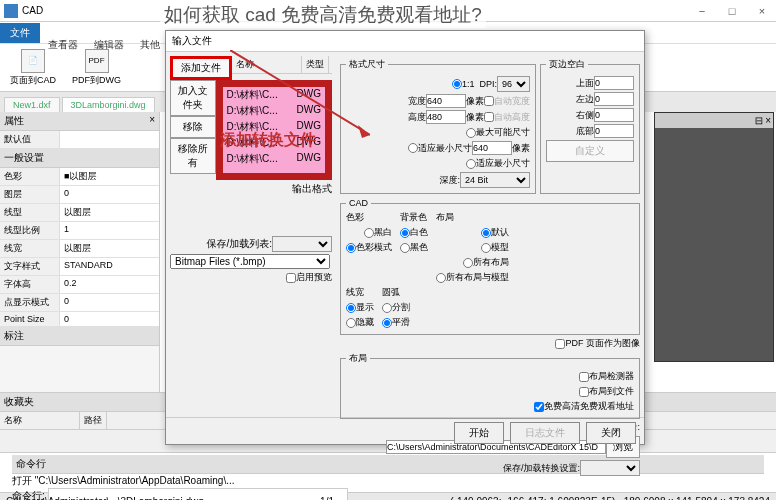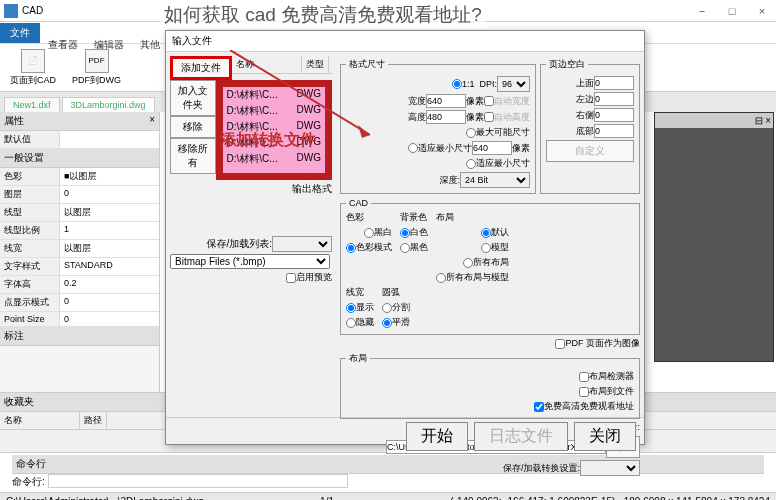--- a/index.html
+++ b/index.html
@@ -41,21 +41,21 @@
 .annotation { position: absolute; left: 220px; top: 130px; color: #c03030; font-size: 16px; font-weight: bold; z-index: 200; }
 .red-arrow { position: absolute; left: 230px; top: 50px; width: 140px; height: 90px; z-index: 199; pointer-events: none; }
 fieldset { border: 1px solid #999; margin: 2px 0; padding: 3px 5px; }
 legend { font-size: 9px; padding: 0 3px; }
 .field-row { display: flex; align-items: center; margin: 2px 0; font-size: 9px; justify-content: flex-end; }
 .field-row label { font-size: 9px; }
 .field-row input[type="text"] { width: 40px; height: 14px; font-size: 9px; border: 1px solid #999; }
 .field-row select { height: 16px; font-size: 9px; border: 1px solid #999; }
 input[type="radio"], input[type="checkbox"] { width: 10px; height: 10px; }
 .dialog-footer { display: flex; justify-content: flex-end; gap: 6px; padding: 4px 8px; border-top: 1px solid #ccc; }
-.dlg-btn { padding: 3px 14px; border: 1px solid #888; background: #f0f0f0; font-size: 16px; }
+.dlg-btn { padding: 3px 14px; border: 1px solid #888; background: #f0f0f0; font-size: 10px; }
 .collection { height: 60px; border-top: 1px solid #ccc; }
 .cmd-area { height: 40px; border-top: 1px solid #ccc; background: #fff; padding: 2px 12px; font-size: 9px; }
 .statusbar { height: 18px; background: #e8e8e8; border-top: 1px solid #ccc; display: flex; justify-content: space-between; align-items: center; padding: 0 6px; font-size: 9px; }
 .question-overlay { position: absolute; left: 160px; top: 2px; font-size: 19px; color: #555; z-index: 300; background: rgba(255,255,255,0.7); padding: 0 4px; }
 .right-pane { position: absolute; right: 2px; top: 112px; width: 120px; height: 250px; background: #555; border: 1px solid #333; }
 .right-pane-header { background: #ccc; font-size: 9px; padding: 2px; display: flex; justify-content: flex-end; gap: 2px; }
 </style>
 </head>
 <body>
 
@@ -164,20 +164,21 @@
   <div class="file-list-header">
     <div class="fh-col" style="width:80px">名称</div>
     <div class="fh-col">路径</div>
   </div>
 </div>
 
 <div class="cmd-area">
   <div class="panel-header" style="background:#e0e0e0">
       <span>命令行</span>
     </div>
+  <div>打开 "C:\Users\Administrator\AppData\Roaming\...</div>
   <div><span>命令行:</span> <input type="text" style="width: 300px; border: 1px solid rgb(204, 204, 204); height: 14px;"></div>
 </div>
 
 <div class="statusbar">
   <span>C:\Users\Administrator\...\3DLamborgini.dwg</span>
   <span>1/1</span>
   <span><span>(-140.0963; -166.417; 1.609823E-15)</span> &nbsp; <span>180.6008 x 141.5804 x 173.8424</span></span>
 </div>
 
 <div class="dialog">

